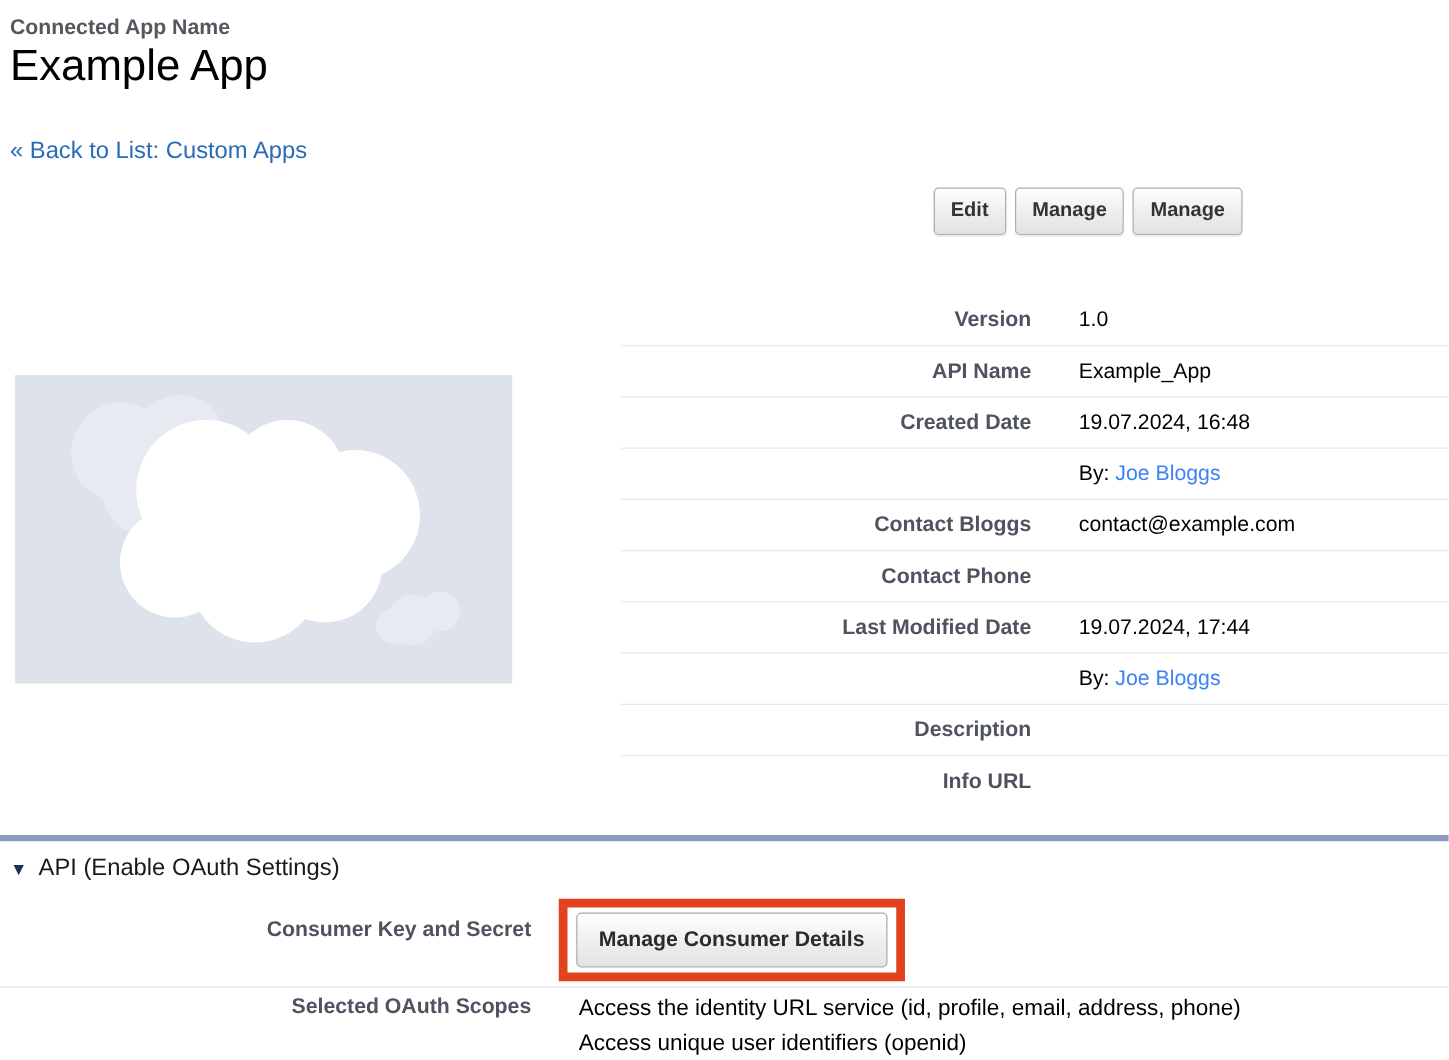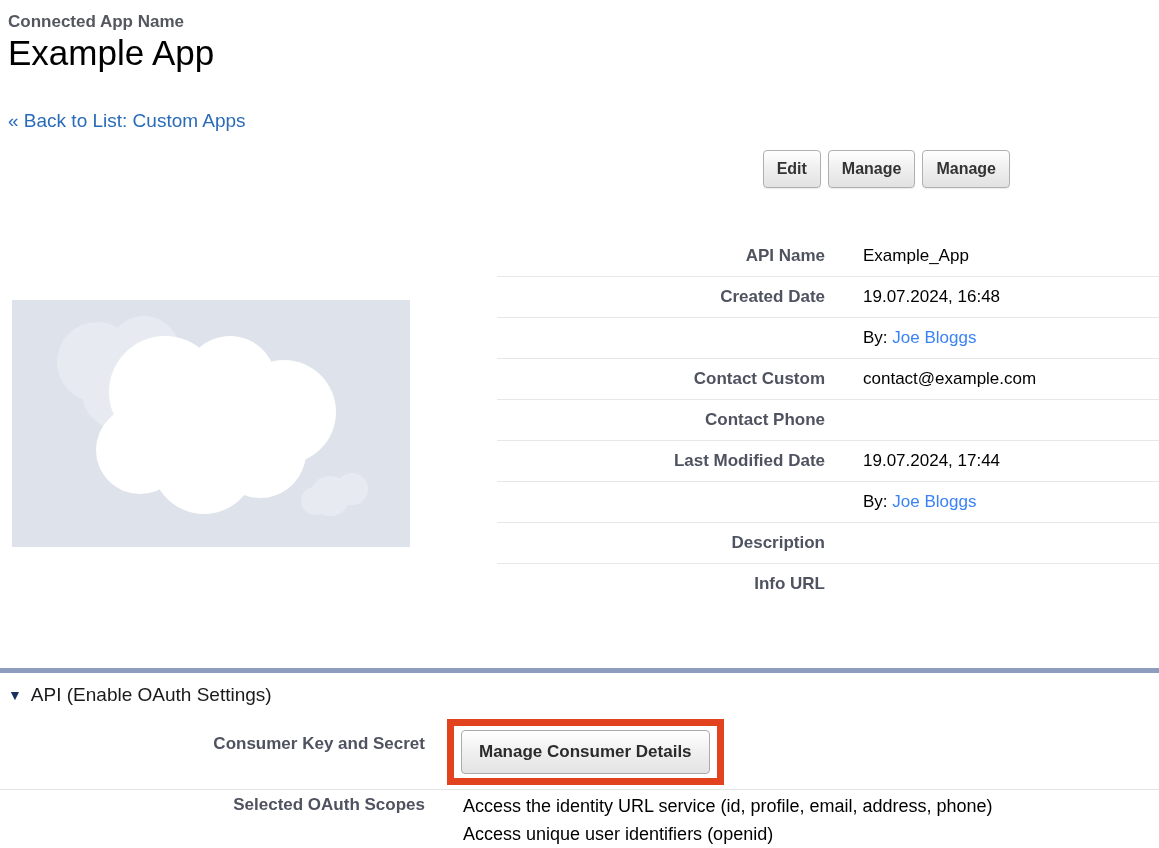--- a/index.html
+++ b/index.html
@@ -13,21 +13,21 @@
   .entity-label{font-size:17px;font-weight:bold;color:#54575e;line-height:1.2;}
   .page-title{font-size:35px;font-weight:400;color:#000;line-height:1.15;margin-top:1px;}
 
   .back-link{
     position:absolute;top:110px;left:8px;
     font-size:19px;color:#2a6bb8;text-decoration:none;cursor:pointer;
   }
 
   
   .toolbar{
-    position:absolute;top:150px;left:0;right:0;
+    position:absolute;top:150px;left:0;right:16px;
     display:flex;justify-content:flex-end;gap:7px;padding-right:149px;
   }
   .sf-btn{
     font-family:"Liberation Sans",sans-serif;
     font-size:16px;font-weight:bold;color:#333;
     background:linear-gradient(#ffffff,#f0f0f0 45%,#e2e2e2);
     border:1px solid #b0b0b0;border-radius:4px;
     padding:9px 13px;cursor:pointer;box-shadow:0 1px 1px rgba(0,0,0,.08);
   }
 
@@ -117,38 +117,42 @@
     <g fill="#e7ebf1">
       <circle cx="318" cy="196" r="20"></circle>
       <circle cx="340" cy="189" r="16"></circle>
       <circle cx="303" cy="201" r="14"></circle>
     </g>
   </svg>
 </div>
 
 <div class="detail-table">
 
+  <div class="drow">
+    <div class="dlabel">Version</div>
+    <div class="dvalue">1.0</div>
+  </div>
 
   <div class="drow">
     <div class="dlabel">API Name</div>
     <div class="dvalue">Example_App</div>
   </div>
 
   <div class="drow">
     <div class="dlabel">Created Date</div>
     <div class="dvalue">19.07.2024, 16:48</div>
   </div>
 
   <div class="drow">
     <div class="dlabel"></div>
     <div class="dvalue"><span>By: </span><a class="by-link">Joe Bloggs</a></div>
   </div>
 
   <div class="drow">
-    <div class="dlabel">Contact Custom</div>
+    <div class="dlabel">Contact Bloggs</div>
     <div class="dvalue">contact@example.com</div>
   </div>
 
   <div class="drow">
     <div class="dlabel">Contact Phone</div>
     <div class="dvalue"></div>
   </div>
 
   <div class="drow">
     <div class="dlabel">Last Modified Date</div>

